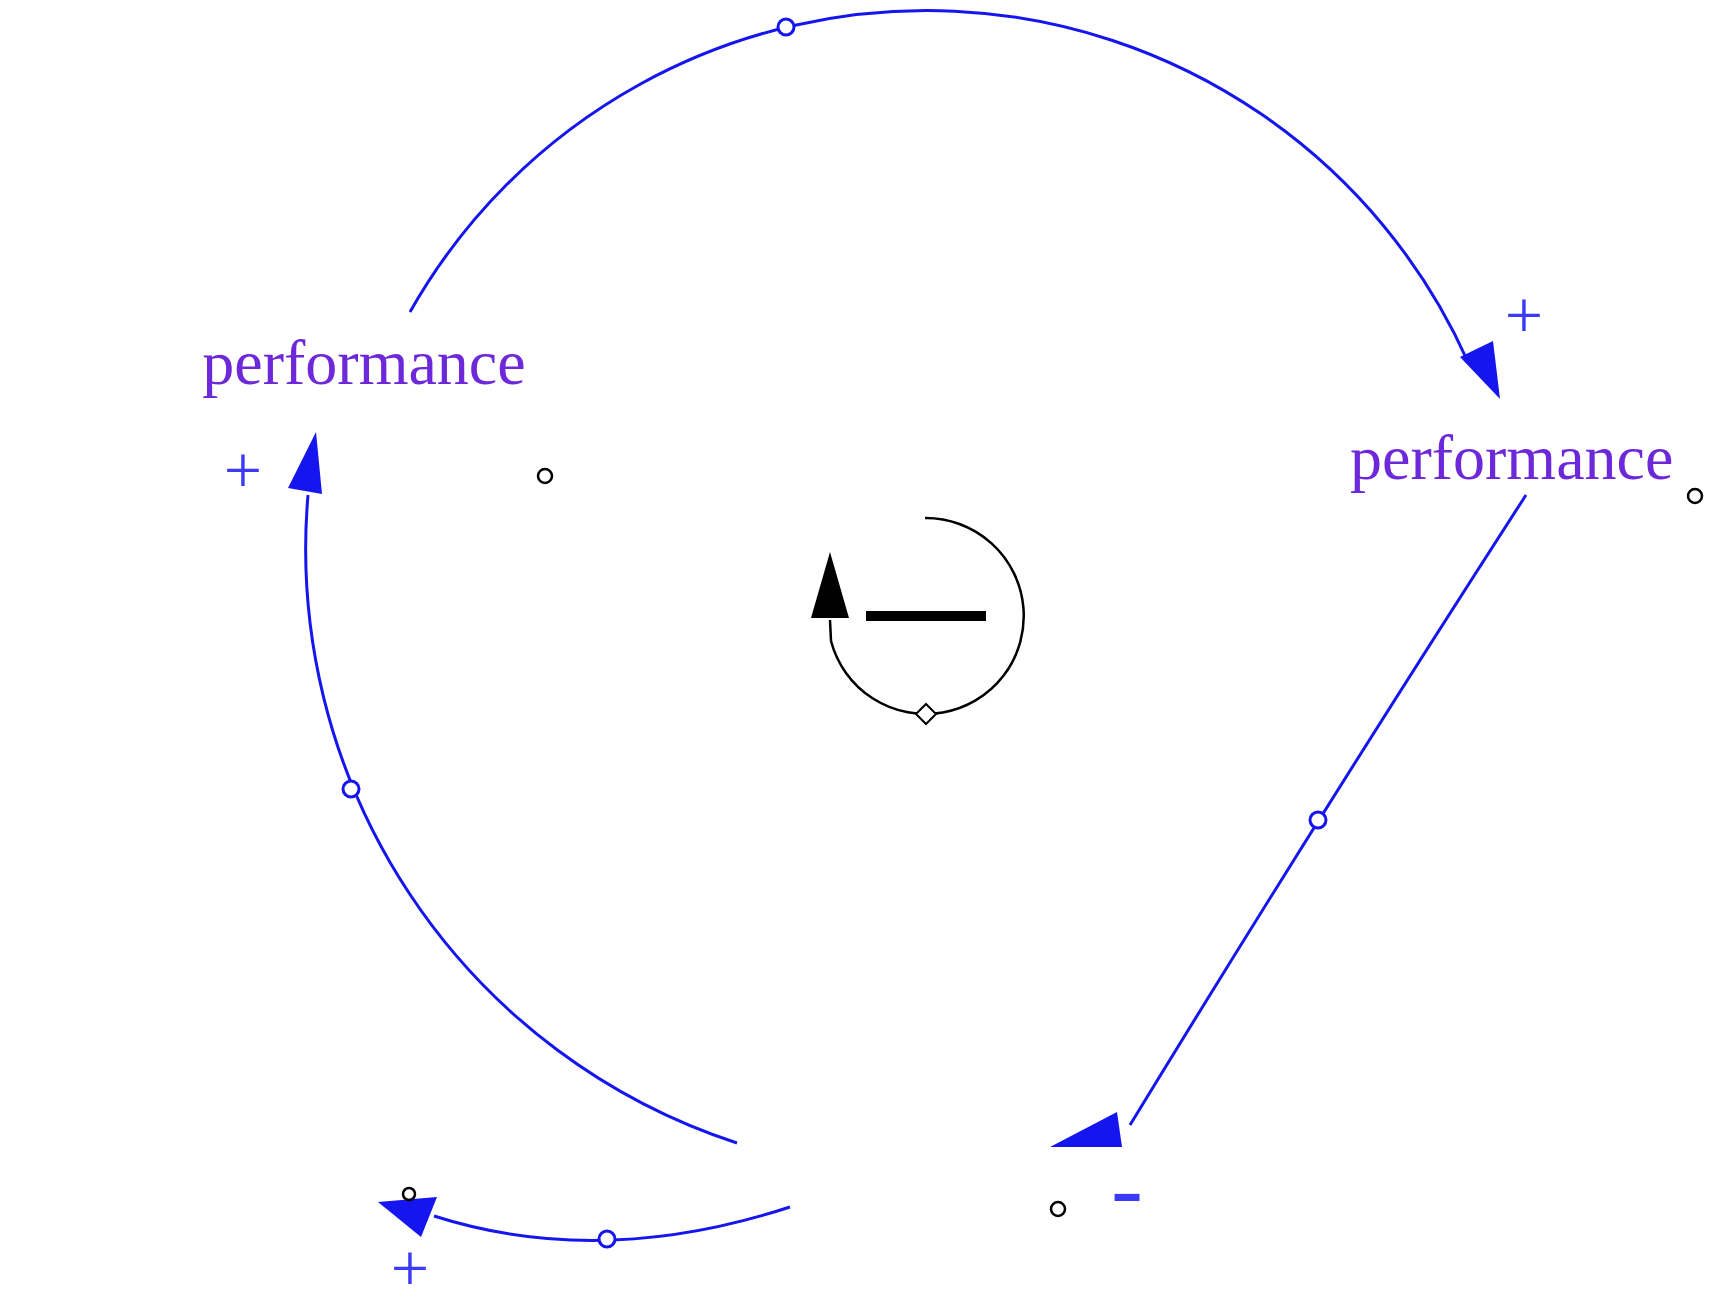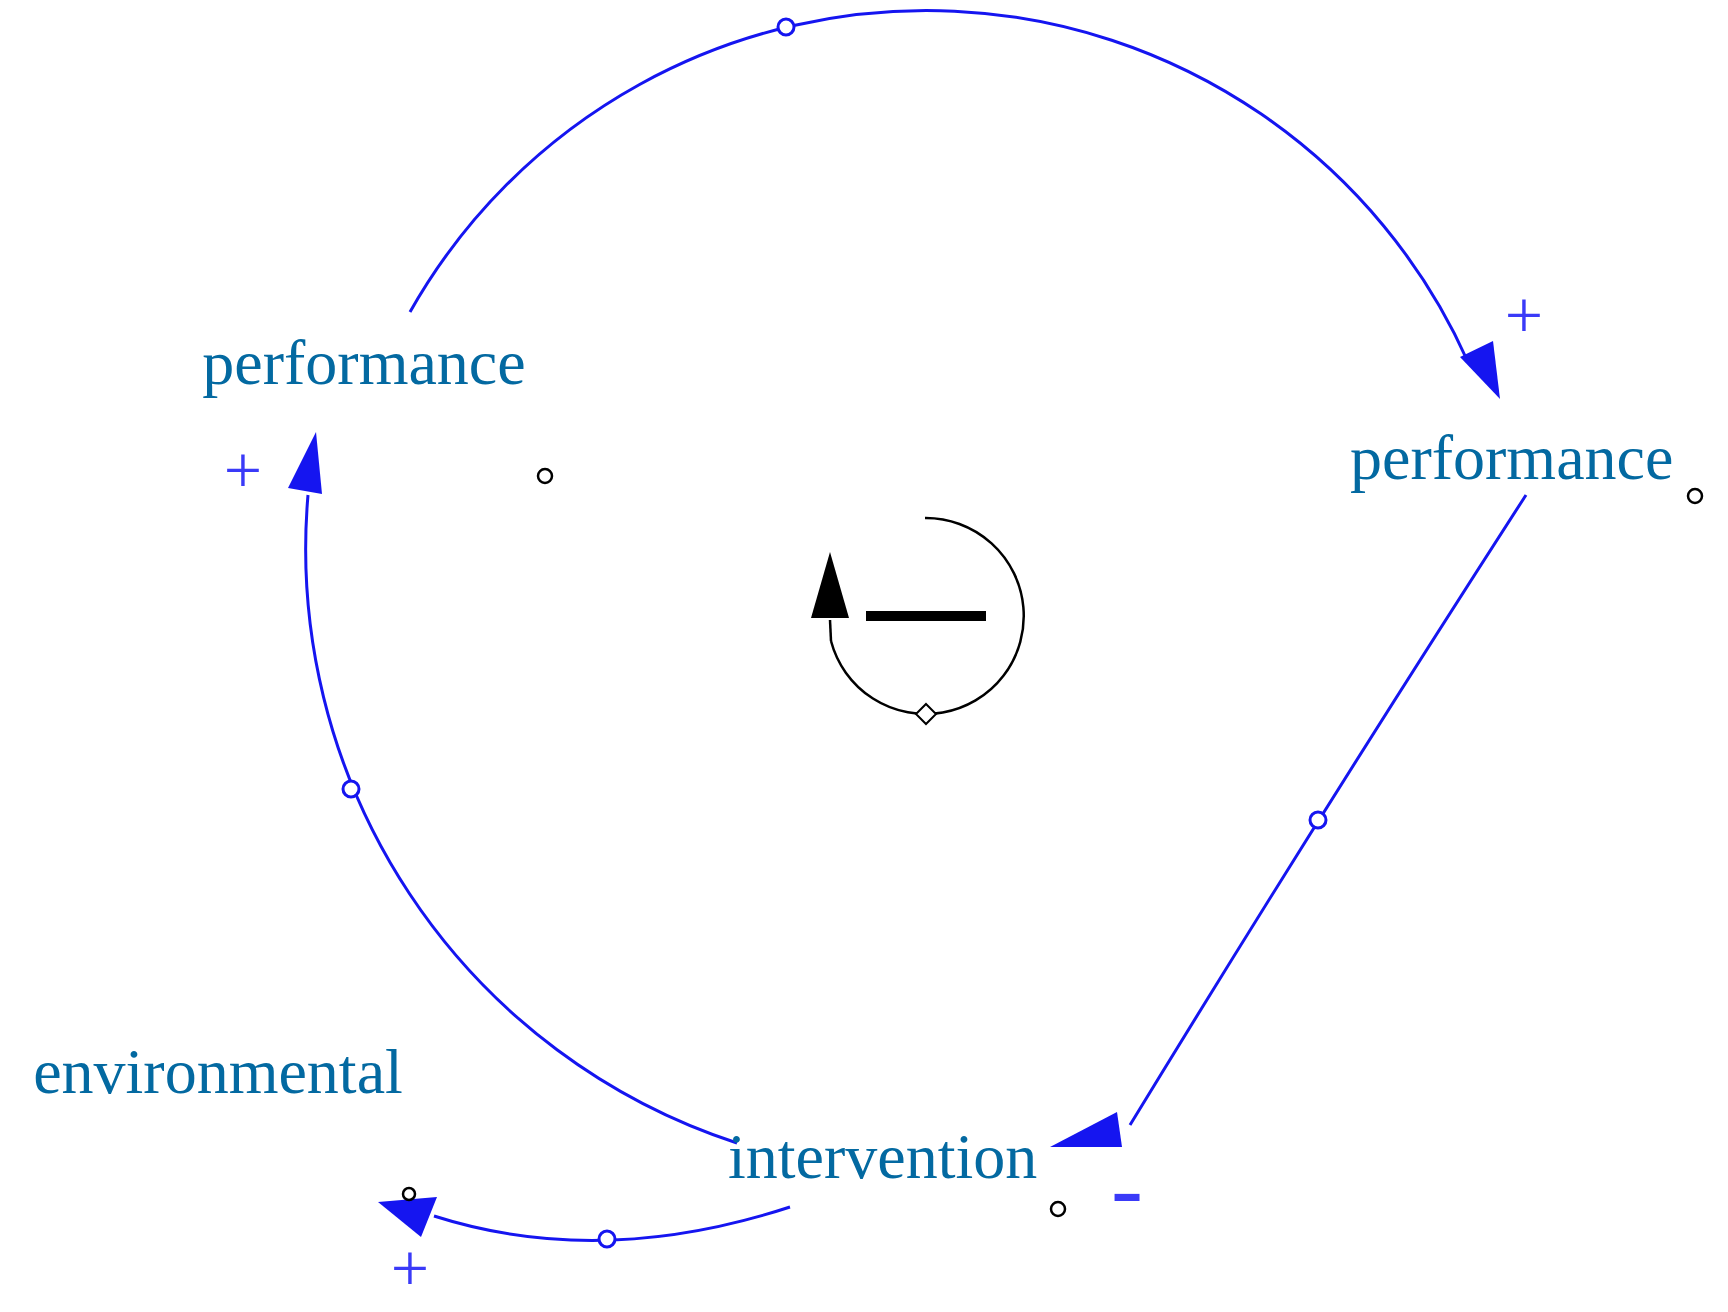--- a/index.html
+++ b/index.html
@@ -11,21 +11,21 @@
     overflow: hidden;
     font-family: "Liberation Serif", "DejaVu Serif", serif;
   }
   .diagram-svg {
     position: absolute;
     left: 0; top: 0;
     width: 1728px; height: 1312px;
   }
   .node {
     position: absolute;
-    color: #0369a1;
+    color: #6d28d9;
     font-size: 64px;
     line-height: 80px;
     white-space: nowrap;
   }
   .node .line { display: block; }
   .node.centered { text-align: center; }
   .sign {
     position: absolute;
     width: 80px; height: 80px;
     display: flex;
@@ -73,24 +73,22 @@
     <circle cx="1058" cy="1209" r="7" fill="#ffffff" stroke="#000000" stroke-width="2.5"></circle>
     <circle cx="409" cy="1194" r="6" fill="#ffffff" stroke="#000000" stroke-width="2.5"></circle>
   </svg>
 
   <div class="node centered" style="left:114px; top:323px; width:500px;">
     <span class="line">performance</span>
   </div>
 
   <div class="node" style="left:1350px; top:418px;">performance</div>
 
-  <div class="node" style="left:728px; top:1117px;">intervention</div>
 
   <div class="node centered" style="left:0px; top:1032px; width:436px;">
-    <span class="line">environmental</span>
   </div>
 
   <div class="sign" style="left:1484px; top:275px;">+</div>
 
   <div class="sign minus" style="left:1087px; top:1148px;">-</div>
 
   <div class="sign" style="left:203px; top:430px;">+</div>
 
   <div class="sign" style="left:370px; top:1228px;">+</div>
 

